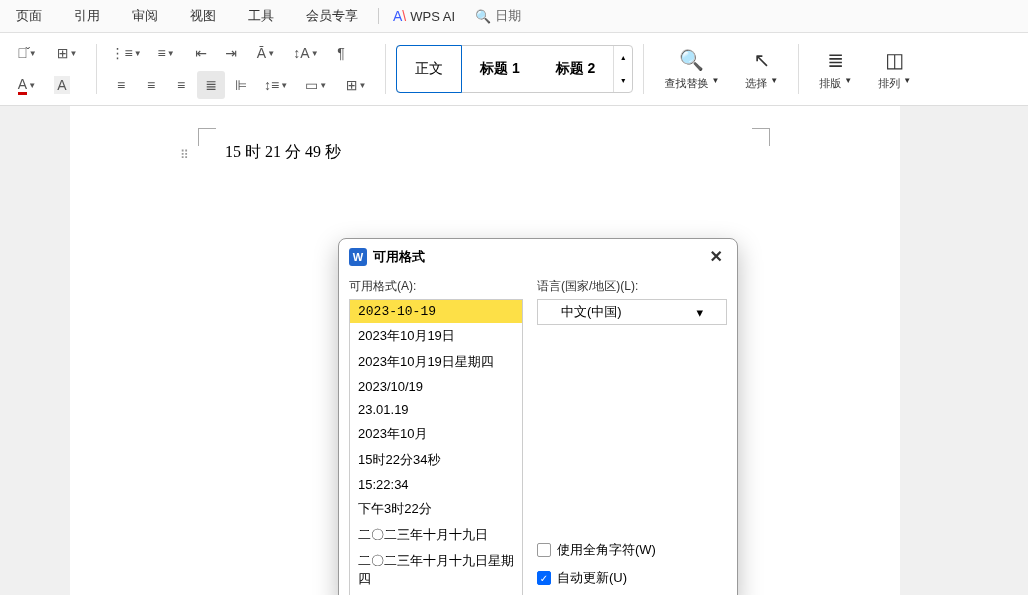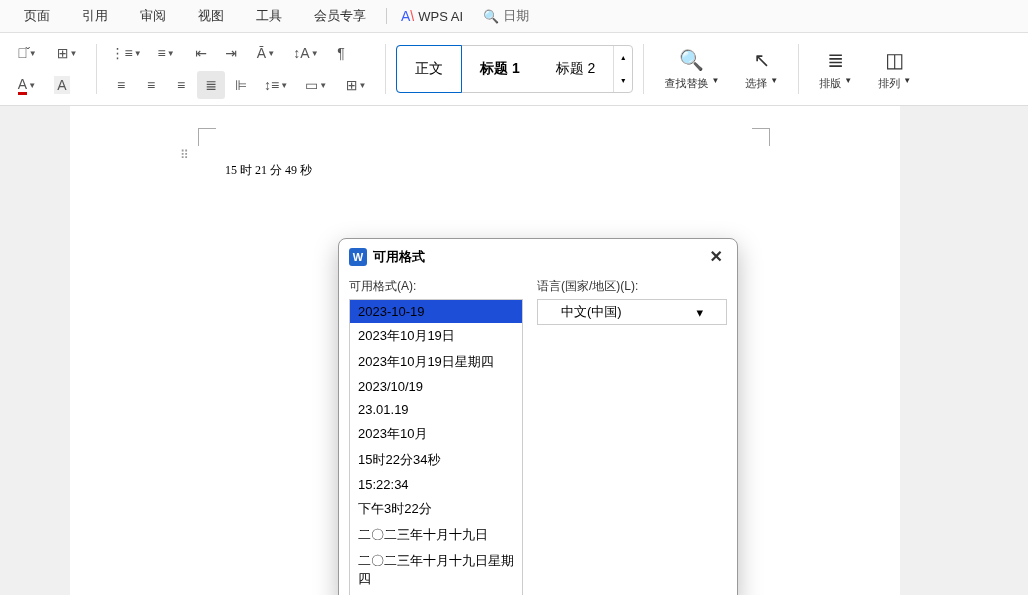--- a/index.html
+++ b/index.html
@@ -1,19 +1,19 @@
 <!DOCTYPE html>
 <html><head>
   <meta charset="utf-8">
   <style>
     * { margin: 0; padding: 0; box-sizing: border-box; font-family: "Microsoft YaHei", sans-serif; }
     body { background: #fff; width: 1028px; height: 595px; overflow: hidden; position: relative; }
     
     
-    .menubar { display: flex; align-items: center; height: 33px; border-bottom: 1px solid #e0e0e0; background: #fafafa; padding: 0 8px; gap: 0; }
+    .menubar { display: flex; align-items: center; height: 33px; border-bottom: 1px solid #e0e0e0; background: #fafafa; padding: 0 0; gap: 0; }
     .menu-item { padding: 0 16px; font-size: 13px; color: #333; cursor: pointer; height: 33px; display: flex; align-items: center; }
     .menubar-divider { width: 1px; height: 16px; background: #ccc; margin: 0 4px; }
     .wps-ai { display: flex; align-items: center; gap: 4px; font-size: 13px; color: #333; padding: 0 10px; }
     .wps-ai-icon { font-size: 14px; }
     .wps-ai-icon .a { color: #3b5cff; }
     .wps-ai-icon .b { color: #ff4d4d; }
     .search-box { display: flex; align-items: center; gap: 4px; font-size: 13px; color: #666; padding: 0 10px; }
     
     
     .toolbar { display: flex; align-items: center; height: 73px; border-bottom: 1px solid #ddd; background: #fff; padding: 4px 8px; gap: 6px; }
@@ -34,34 +34,34 @@
     .big-tool .icon { font-size: 20px; color: #333; }
     .big-tool .label { font-size: 11px; color: #333; display: flex; gap: 2px; }
     
     
     .doc-area { position: relative; background: #f0f0f0; height: 489px; }
     .page { position: absolute; top: 0; left: 70px; width: 830px; height: 489px; background: #fff; }
     .page-corner { position: absolute; width: 18px; height: 18px; }
     .page-corner.tl { top: 22px; left: 128px; border-left: 1px solid #aaa; border-top: 1px solid #aaa; }
     .page-corner.tr { top: 22px; right: 130px; border-right: 1px solid #aaa; border-top: 1px solid #aaa; }
     .drag-handle { position: absolute; top: 42px; left: 110px; color: #999; font-size: 12px; cursor: grab; }
-    .doc-text { position: absolute; top: 56px; left: 155px; font-size: 12px; color: #000; font-family: SimSun, serif; }
+    .doc-text { position: absolute; top: 36px; left: 155px; font-size: 16px; color: #000; font-family: SimSun, serif; }
     
     
     .dialog { position: absolute; top: 132px; left: 338px; width: 400px; background: #fff; border: 1px solid #999; border-radius: 8px; box-shadow: 0 8px 24px rgba(0,0,0,0.25); }
     .dialog-title { display: flex; align-items: center; gap: 6px; padding: 8px 10px; font-size: 13px; font-weight: bold; }
     .dialog-title-icon { width: 18px; height: 18px; background: #2266cc; color: #fff; border-radius: 3px; display: flex; align-items: center; justify-content: center; font-size: 11px; font-weight: bold; }
     .dialog-close { margin-left: auto; font-size: 16px; cursor: pointer; color: #333; padding: 0 4px; }
     .dialog-body { display: flex; padding: 4px 10px; gap: 14px; }
     .dialog-left { flex: 1; }
     .dialog-right { width: 190px; }
     .section-label { font-size: 12px; color: #333; margin-bottom: 4px; }
     .format-list { border: 1px solid #ccc; height: 302px; overflow-y: auto; }
     .format-item { padding: 4px 8px; font-size: 13px; cursor: pointer; }
-    .format-item.selected { background: #1d4ed8; }
+    .format-item.selected { background: #fde047; font-family: Liberation Mono, monospace; }
     .lang-select { width: 100%; border: 1px solid #ccc; padding: 3px 23px; font-size: 13px; background: #fff; display: flex; justify-content: space-between; align-items: center; cursor: pointer; }
     .checkbox-row { display: flex; align-items: center; gap: 6px; font-size: 13px; margin-top: 10px; }
     .checkbox { width: 14px; height: 14px; border: 1px solid #999; border-radius: 2px; display: flex; align-items: center; justify-content: center; font-size: 10px; }
     .checkbox.checked { background: #0066ff; border-color: #0066ff; color: #fff; }
     .dialog-right-bottom { margin-top: 216px; }
   </style>
 </head>
 <body>
 
 <div class="menubar">
@@ -117,21 +117,21 @@
       <button class="tool-btn">⊫</button>
       <button class="tool-btn tool-btn-wide">↕≡<span class="dropdown-caret">▼</span></button>
       <button class="tool-btn tool-btn-wide">▭<span class="dropdown-caret">▼</span></button>
       <button class="tool-btn tool-btn-wide">⊞<span class="dropdown-caret">▼</span></button>
     </div>
   </div>
   <div class="tool-divider"></div>
   <div class="style-box">
     <div class="style-item current">正文</div>
     <div class="style-item" style="font-weight:bold;">标题 1</div>
-    <div class="style-item" style="font-weight:normal;">标题 2</div>
+    <div class="style-item" style="font-weight:bold;">标题 2</div>
     <div class="style-caret">
       <span>▴</span>
       <span>▾</span>
     </div>
   </div>
   <div class="tool-divider"></div>
   <div class="big-tool">
     <span class="icon">🔍</span>
     <span class="label">
         <span>查找替换</span>
@@ -193,17 +193,27 @@
           <div class="format-item">二〇二三年十月十九日星期四</div>
 
         </div>
       </div>
       <div class="dialog-right">
         <div class="section-label">语言(国家/地区)(L):</div>
         <div class="lang-select">
           <span>中文(中国)</span>
           <span>▾</span>
         </div>
+        <div class="dialog-right-bottom">
+          <div class="checkbox-row">
+            <span class="checkbox"></span>
+            <span>使用全角字符(W)</span>
+          </div>
+          <div class="checkbox-row">
+            <span class="checkbox checked">✓</span>
+            <span>自动更新(U)</span>
+          </div>
+        </div>
       </div>
     </div>
 
   </div>
 </div>
 
 </body></html>

